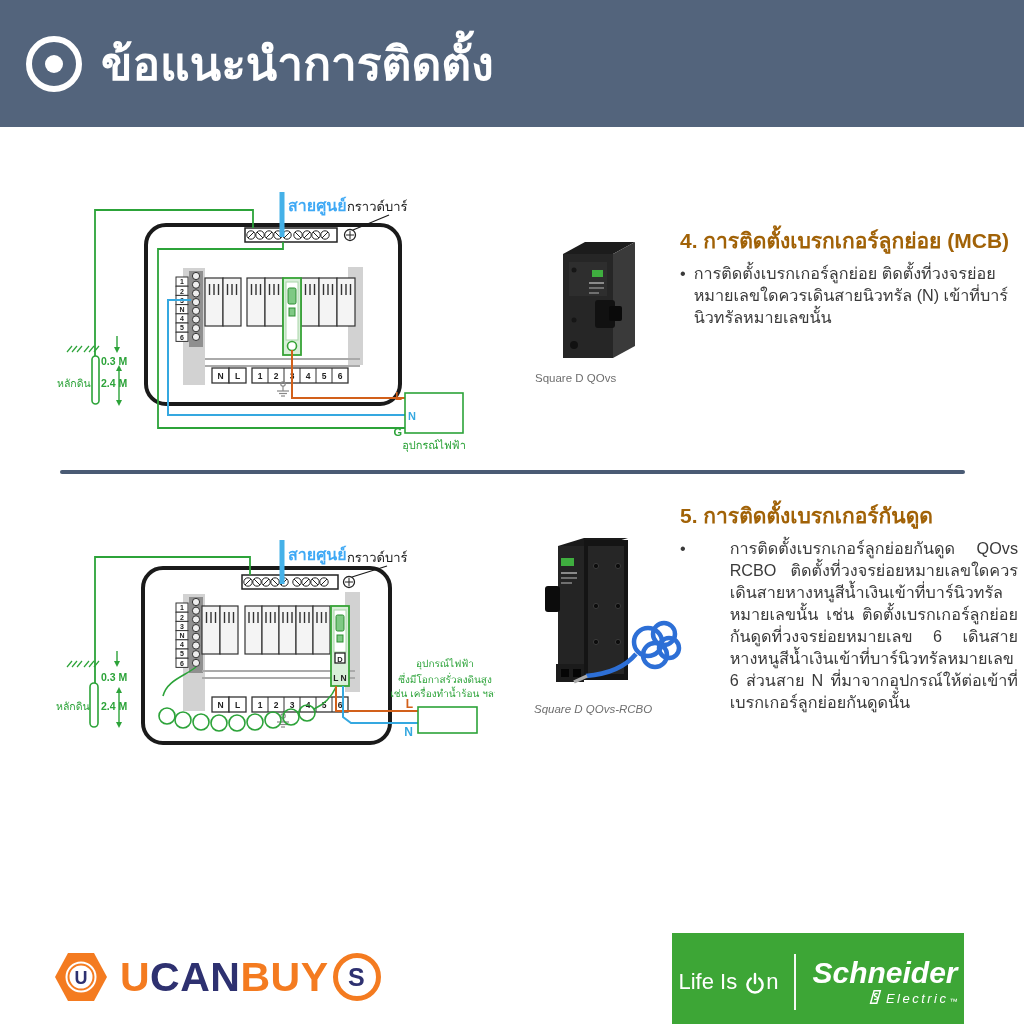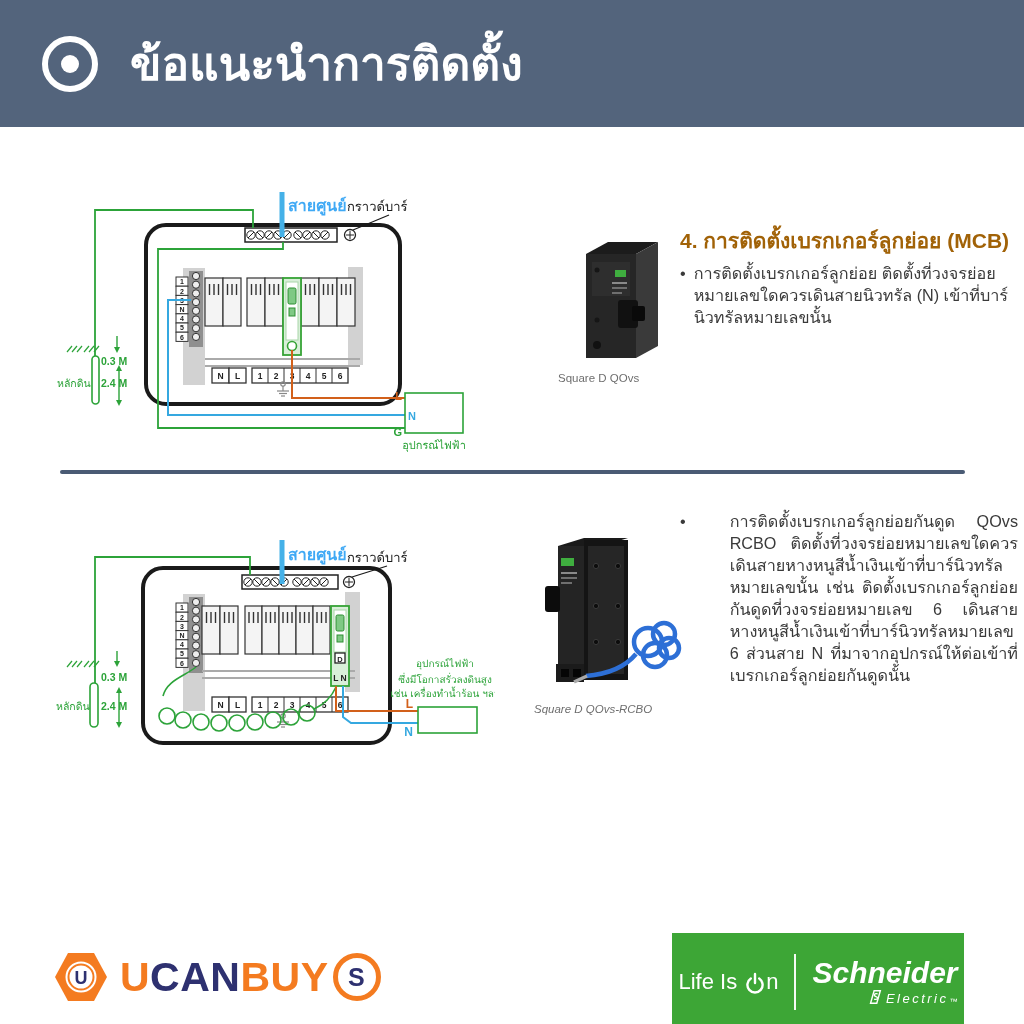--- a/index.html
+++ b/index.html
@@ -2,21 +2,21 @@
 <html><head>
 <meta charset="utf-8">
 <style>
   html,body{margin:0;padding:0;}
   body{width:1024px;height:1024px;position:relative;background:#ffffff;
        font-family:"Liberation Sans",sans-serif;overflow:hidden;}
   .abs{position:absolute;}
 
   
   .header{left:0;top:0;width:1024px;height:127px;background:#53647C;
-          display:flex;align-items:center;gap:32px;padding-left:42px;box-sizing:border-box;}
+          display:flex;align-items:center;gap:19px;padding-left:26px;box-sizing:border-box;}
   .hdr-icon{width:44px;height:44px;border:6px solid #fff;border-radius:50%;
             display:flex;align-items:center;justify-content:center;flex:0 0 auto;}
   .hdr-dot{width:18px;height:18px;background:#fff;border-radius:50%;}
   .hdr-title{color:#fff;font-size:46px;font-weight:bold;}
 
   
   .textcol{width:338px;color:#3a3a3a;}
   .sec-heading{color:#a16207;font-size:21px;font-weight:bold;line-height:1.28;}
   .bullet-row{display:flex;gap:8px;margin-top:7px;font-size:16.2px;line-height:1.36;}
   .bullet-mark{flex:0 0 auto;}
@@ -226,21 +226,21 @@
   <polyline points="136,122 113,122 113,237 350,237" fill="none" stroke="#35a8e0" stroke-width="2"></polyline>
   <polyline points="237,172 237,220 350,220" fill="none" stroke="#D2601A" stroke-width="2"></polyline>
 
   <rect x="350" y="215" width="58" height="40" fill="#fff" stroke="#2CA339" stroke-width="1.6"></rect>
   <text x="347" y="222" font-size="11" font-weight="bold" fill="#D2601A" text-anchor="end">L</text>
   <text x="353" y="242" font-size="11" font-weight="bold" fill="#35a8e0">N</text>
   <text x="347" y="258" font-size="11" font-weight="bold" fill="#2CA339" text-anchor="end">G</text>
   <text x="379" y="271" font-size="11" fill="#2CA339" text-anchor="middle">อุปกรณ์ไฟฟ้า</text>
 </svg>
 
-<div class="abs product" style="left:552px;top:230px;width:130px;justify-content:space-between;">
+<div class="abs product" style="left:529px;top:230px;width:130px;justify-content:space-between;">
   <svg width="130" height="135" viewBox="0 0 130 135">
     <polygon points="34,24 56,12 106,12 84,24" fill="#1c1c1c"></polygon>
     <polygon points="84,24 106,12 106,116 84,128" fill="#3a3a3a"></polygon>
     <rect x="34" y="24" width="50" height="104" fill="#262626"></rect>
     <rect x="40" y="32" width="38" height="34" fill="#2e2e2e"></rect>
     <rect x="63" y="40" width="11" height="7" fill="#3fae3f"></rect>
     <rect x="60" y="52" width="15" height="2" fill="#8a8a8a"></rect>
     <rect x="60" y="57" width="15" height="2" fill="#6f6f6f"></rect>
     <rect x="60" y="62" width="10" height="2" fill="#6f6f6f"></rect>
     <rect x="66" y="70" width="20" height="28" rx="3" fill="#111"></rect>
@@ -482,20 +482,21 @@
       <circle cx="136" cy="110" r="11"></circle>
       <circle cx="127" cy="131" r="12"></circle>
       <circle cx="141" cy="124" r="10"></circle>
     </g>
     <line x1="46" y1="158" x2="59" y2="152" stroke="#a9a9a9" stroke-width="3.5"></line>
   </svg>
   <div class="caption">Square D QOvs-RCBO</div>
 </div>
 
 <div class="abs textcol justify" style="left:680px;top:503px;">
+  <div class="sec-heading">5. การติดตั้งเบรกเกอร์กันดูด</div>
   <div class="bullet-row">
     <span class="bullet-mark">•</span>
     <span class="bullet-text">การติดตั้งเบรกเกอร์ลูกย่อยกันดูด QOvs RCBO ติดตั้งที่วงจรย่อยหมายเลขใดควรเดินสายหางหนูสีน้ำเงินเข้าที่บาร์นิวทรัลหมายเลขนั้น เช่น ติดตั้งเบรกเกอร์ลูกย่อยกันดูดที่วงจรย่อยหมายเลข 6 เดินสายหางหนูสีน้ำเงินเข้าที่บาร์นิวทรัลหมายเลข 6 ส่วนสาย N ที่มาจากอุปกรณ์ให้ต่อเข้าที่เบรกเกอร์ลูกย่อยกันดูดนั้น</span>
   </div>
 </div>
 
 <div class="abs ucb">
   <svg width="54" height="58" viewBox="0 0 54 58">
     <polygon points="1,29 14,5 40,5 53,29 40,53 14,53" fill="#F47B20"></polygon>
     <circle cx="27" cy="29" r="15.5" fill="#fff"></circle>

